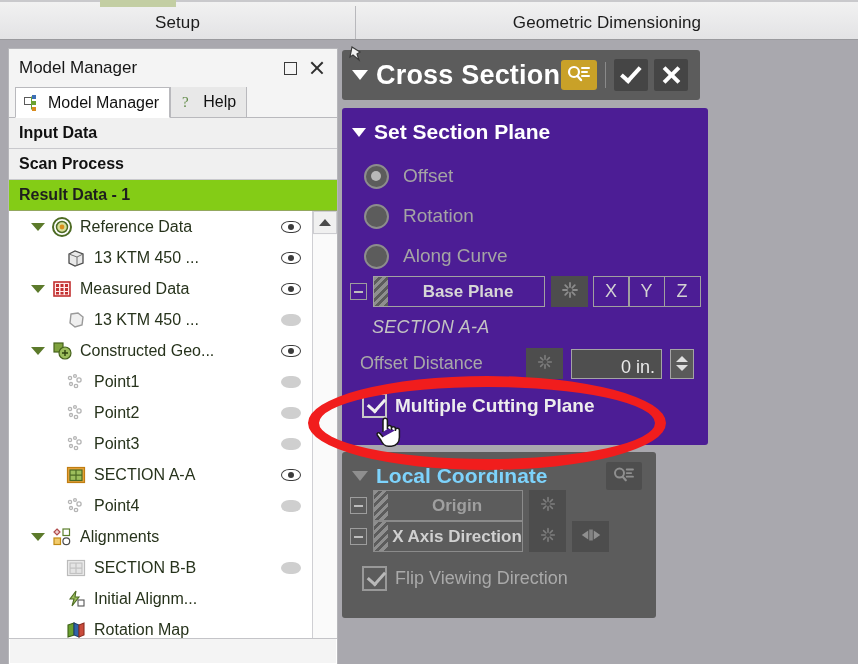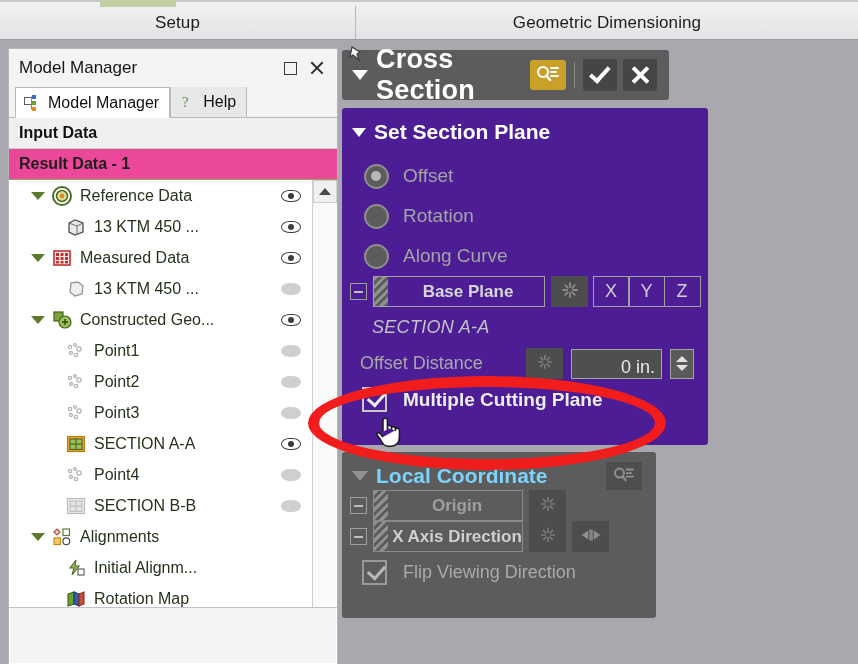--- a/index.html
+++ b/index.html
@@ -77,21 +77,21 @@
     border-bottom: 1px solid #ffffff;
   }
   .mm-tab .ic { width: 18px; height: 18px; position: relative; flex: none; }
 
   
   .sec-row {
     height: 31px; display: flex; align-items: center; padding-left: 10px;
     font-size: 16px; font-weight: bold; color: #111;
     background: #f0f0f0; border-bottom: 1px solid #c9c9cd;
   }
-  .sec-row.result { background: #ec4899; color: #1e1e1e; border-bottom: 1px solid #93a85e; }
+  .sec-row.result { background: #84cc16; color: #1e1e1e; border-bottom: 1px solid #93a85e; }
 
   
   .tree-wrap {
     position: relative; background: #fff; height: 428px; overflow: hidden;
     border-bottom: 1px solid #c4c4c8;
   }
   .tree-list { position: absolute; left: 0; top: 0; right: 25px; }
   .tnode {
     height: 31px; display: flex; align-items: center; font-size: 16px;
     color: #27331c; padding-right: 6px; white-space: nowrap;
@@ -136,21 +136,21 @@
     display: flex; align-items: center; justify-content: center;
   }
   .sb-up i {
     width: 0; height: 0; border-left: 6px solid transparent;
     border-right: 6px solid transparent; border-bottom: 7px solid #4a4a4a;
   }
   .sb-track { position: absolute; top: 24px; bottom: 0; left: 0; right: 0; background: #fafafa; }
 
   
   .cs-header {
-    position: absolute; left: 342px; top: 50px; width: 327px; height: 50px;
+    position: absolute; left: 342px; top: 50px; width: 358px; height: 50px;
     background: #5c5c5c; border-radius: 3px;
     display: flex; align-items: center; padding-left: 10px;
   }
   .cs-pin { position: absolute; left: 5px; top: -7px; width: 22px; height: 22px; }
   .cs-caret {
     width: 0; height: 0; border-left: 8px solid transparent;
     border-right: 8px solid transparent; border-top: 10px solid #ffffff; margin-right: 8px;
   }
   .cs-title { font-size: 27px; font-weight: bold; color: #fff; letter-spacing: .2px; }
   .cs-actions { margin-left: auto; display: flex; align-items: center; gap: 6px; padding-right: 12px; }
@@ -242,22 +242,22 @@
     display: flex; flex-direction: column; align-items: center; justify-content: center; gap: 3px;
     margin-right: 14px;
   }
   .spinner i {
     width: 0; height: 0; border-left: 6px solid transparent; border-right: 6px solid transparent;
   }
   .spinner i.up { border-bottom: 6px solid #e0e0e0; }
   .spinner i.dn { border-top: 6px solid #e0e0e0; }
 
   .chk-row {
-    display: flex; align-items: center; padding-left: 20px; margin-top: 8px;
-    font-size: 19px; color: #ededed; font-weight: bold; gap: 16px;
+    display: flex; align-items: center; padding-left: 20px; margin-top: 14px;
+    font-size: 19px; color: #ededed; font-weight: bold; gap: 8px;
   }
   .chkbox {
     width: 25px; height: 25px; border: 2px solid #c8c8c8; flex: none; position: relative;
   }
   .chkbox.checked::after {
     content: ""; position: absolute; left: 4px; top: 3px; width: 14px; height: 8px;
     border-left: 3.5px solid #f0f0f0; border-bottom: 3.5px solid #f0f0f0;
     transform: rotate(-48deg);
   }
   .chk-row.dim { color: #aaaaaa; font-weight: normal; font-size: 18px; }
@@ -337,20 +337,23 @@
           <svg width="18" height="18" viewBox="0 0 18 18">
             <text x="3" y="14" font-size="15" font-family="Liberation Serif, serif" fill="#5f8a45">?</text>
           </svg>
         </span>
         <span>Help</span>
       </div>
     </div>
 
     <div class="sec-row">
       <span>Input Data</span>
+    </div>
+    <div class="sec-row">
+      <span>Scan Process</span>
     </div>
     <div class="sec-row result">
       <span>Result Data - 1</span>
     </div>
 
     <div class="tree-wrap">
       <div class="tree-list">
 
         <div class="tnode lvl1">
           <span class="caret">
@@ -516,48 +519,48 @@
                   <circle cx="11" cy="15" r="1.7"></circle>
               </g>
             </svg>
           </span>
           <span class="lbl">Point4</span>
           <span class="eye">
               <span class="eye-off"></span>
             </span>
         </div>
 
-        <div class="tnode lvl2">
-          <span class="ic">
-            <svg width="22" height="22" viewBox="0 0 22 22">
-              <rect x="2.5" y="3.5" width="17" height="15" fill="#efefef" stroke="#bbbbbb" stroke-width="1.2"></rect>
-              <rect x="5" y="6" width="12" height="10.5" fill="#e4e4e4" stroke="#c2c2c2" stroke-width="1.2"></rect>
-              <path d="M11 6v10.5M5 11.2h12" stroke="#c2c2c2" stroke-width="1.2"></path>
-            </svg>
-          </span>
-          <span class="lbl">SECTION B-B</span>
-          <span class="eye">
-              <span class="eye-off"></span>
-            </span>
-        </div>
-
         <div class="tnode lvl1">
           <span class="caret">
               <i></i>
             </span>
           <span class="ic">
             <svg width="22" height="22" viewBox="0 0 22 22">
               <path d="M6 3l3 3-3 3-3-3z" fill="#f0cfcf" stroke="#b04c4c" stroke-width="1.2"></path>
               <rect x="12" y="3" width="6.5" height="6.5" fill="#fff" stroke="#5c7f2c" stroke-width="1.2"></rect>
               <rect x="3" y="12" width="6.5" height="6.5" fill="#f2cb6c" stroke="#c08a14" stroke-width="1.2"></rect>
               <circle cx="15.3" cy="15.3" r="3.4" fill="#fff" stroke="#4b4b4b" stroke-width="1.2"></circle>
             </svg>
           </span>
           <span class="lbl">Alignments</span>
           <span class="eye"></span>
+        </div>
+
+        <div class="tnode lvl2">
+          <span class="ic">
+            <svg width="22" height="22" viewBox="0 0 22 22">
+              <rect x="2.5" y="3.5" width="17" height="15" fill="#efefef" stroke="#bbbbbb" stroke-width="1.2"></rect>
+              <rect x="5" y="6" width="12" height="10.5" fill="#e4e4e4" stroke="#c2c2c2" stroke-width="1.2"></rect>
+              <path d="M11 6v10.5M5 11.2h12" stroke="#c2c2c2" stroke-width="1.2"></path>
+            </svg>
+          </span>
+          <span class="lbl">SECTION B-B</span>
+          <span class="eye">
+              <span class="eye-off"></span>
+            </span>
         </div>
 
         <div class="tnode lvl2">
           <span class="ic">
             <svg width="22" height="22" viewBox="0 0 22 22">
               <path d="M11 3l-6 8h4l-2 7 7-9h-4z" fill="#9cbe5c" stroke="#4d6b24" stroke-width="1.1"></path>
               <rect x="13" y="12" width="6" height="6" fill="#fff" stroke="#555" stroke-width="1.1"></rect>
             </svg>
           </span>
           <span class="lbl">Initial Alignm...</span>

